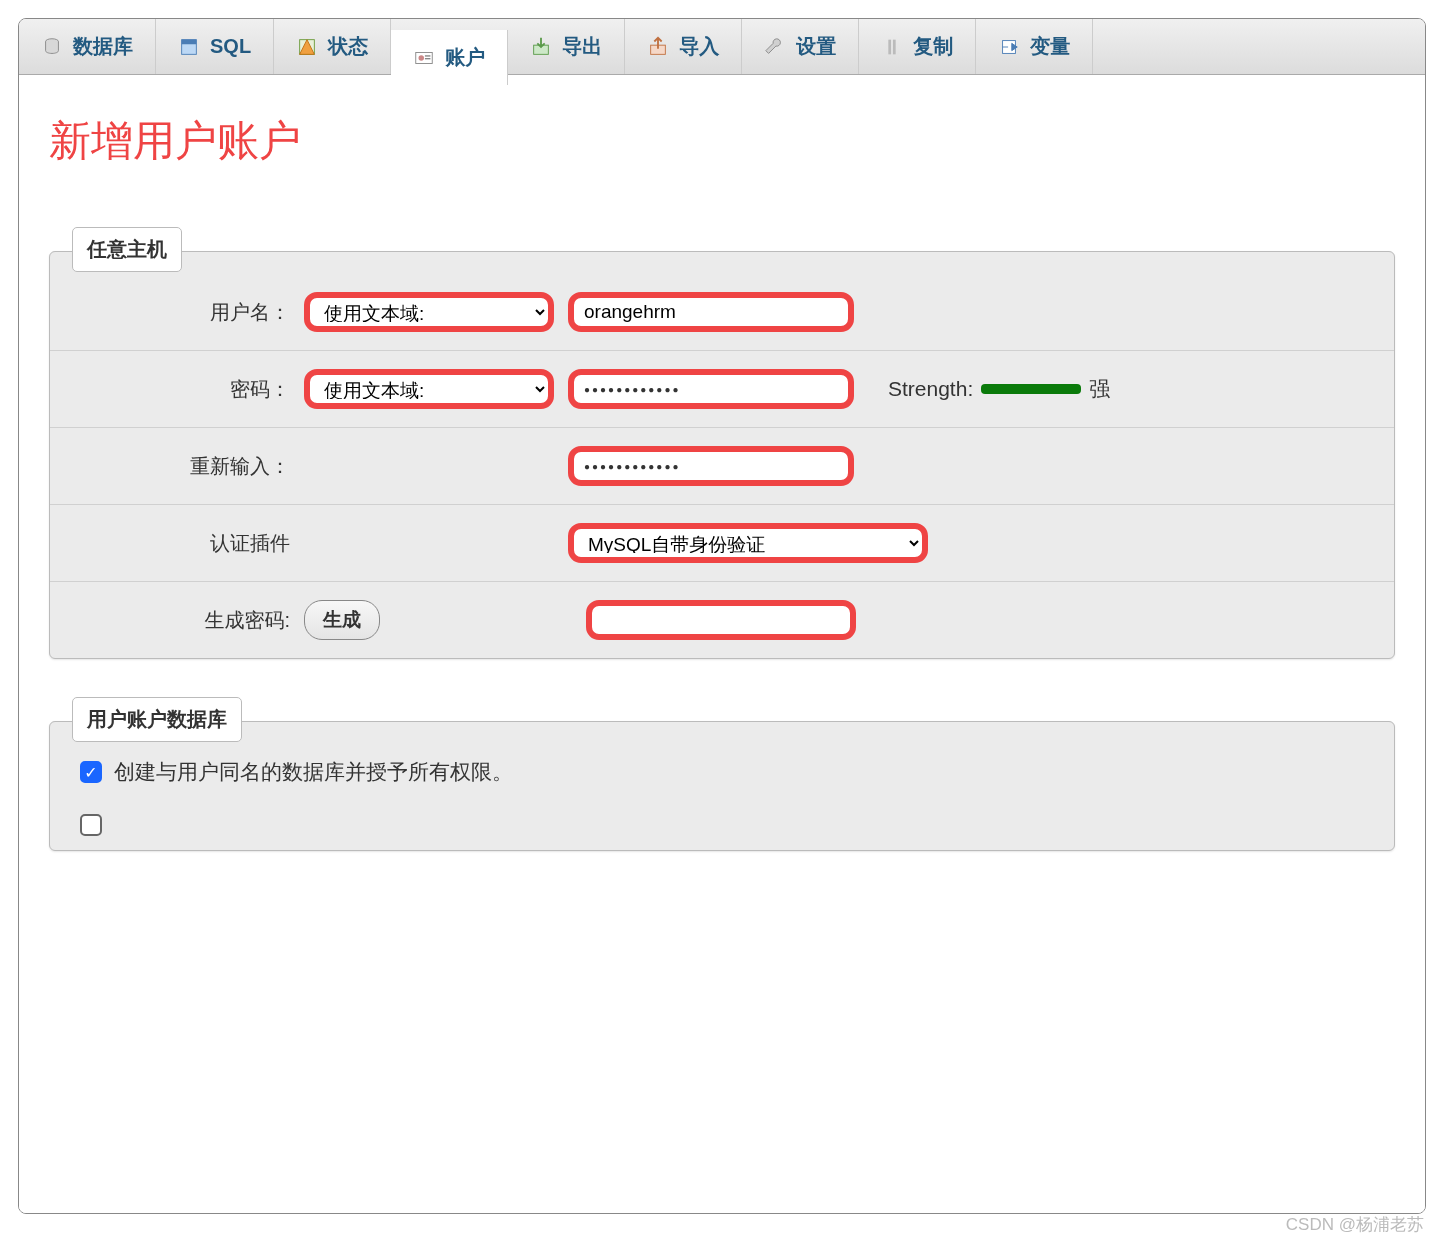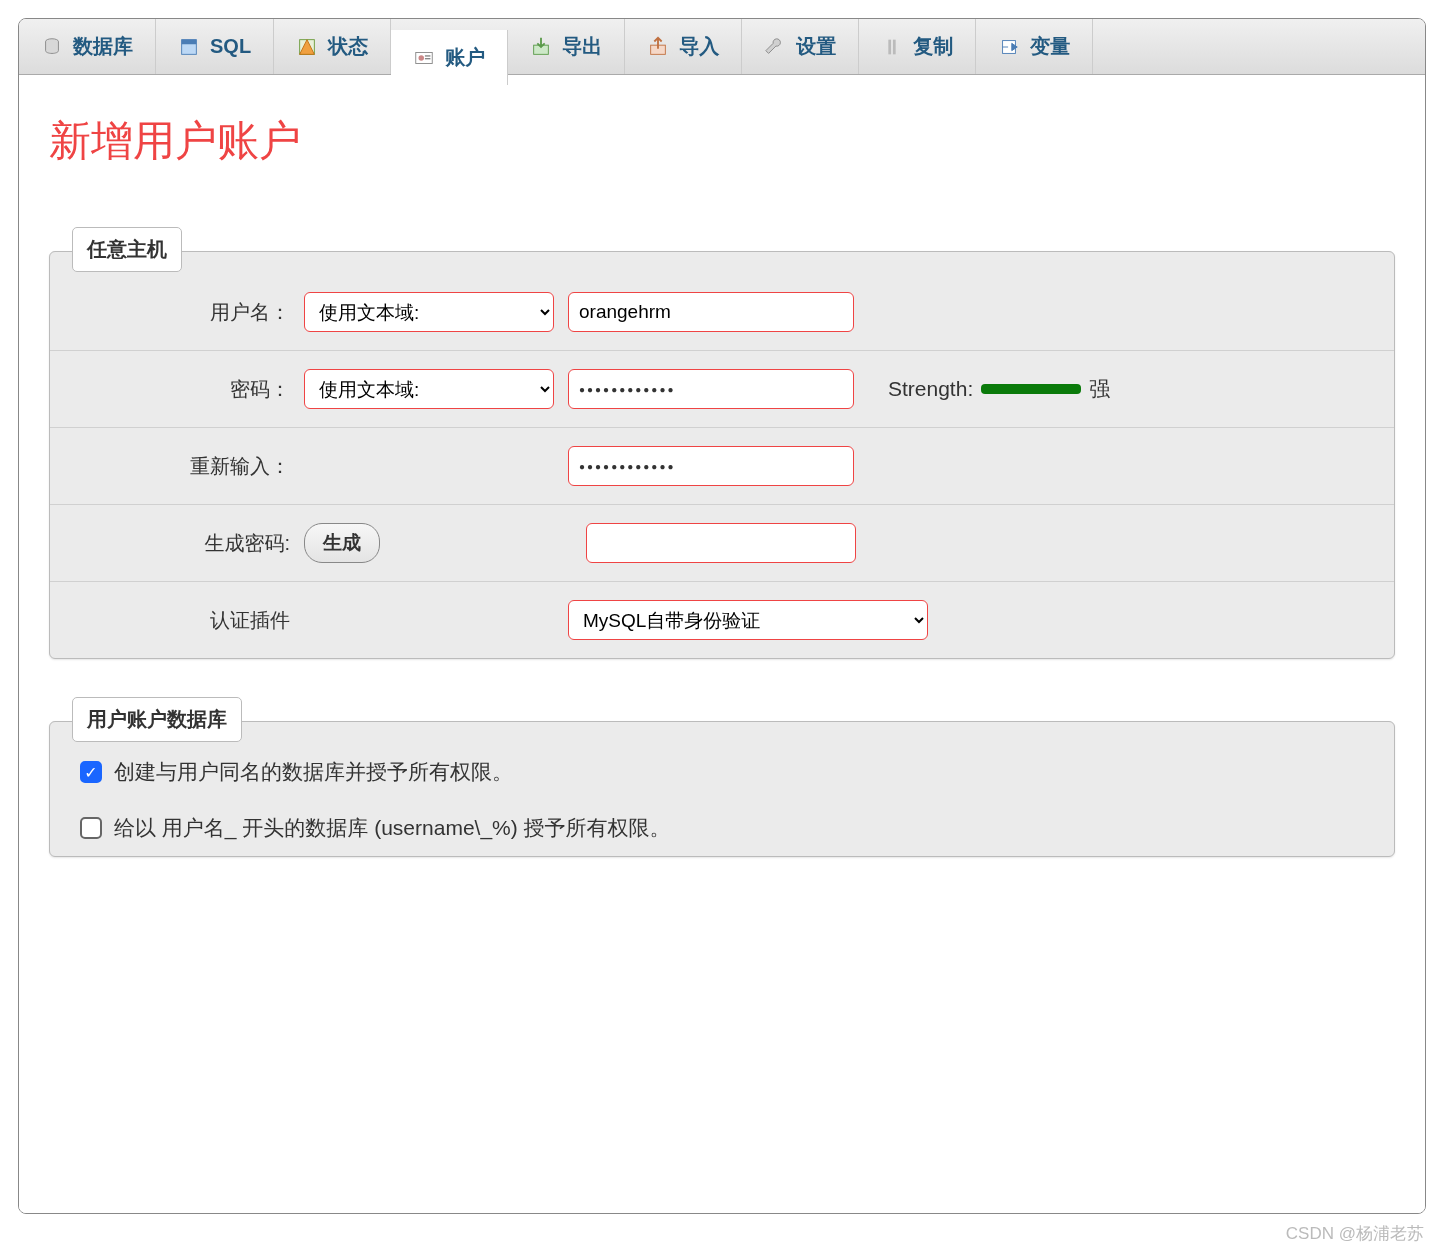--- a/index.html
+++ b/index.html
@@ -114,22 +114,22 @@
   }
   .form-row:last-child { border-bottom: none; }
   .form-label {
     width: 200px;
     text-align: right;
     font-size: 20px;
     color: #333;
   }
   select, input[type="text"], input[type="password"] {
     height: 40px;
-    border: 1px solid #ef4444;
-    border-radius: 6px;
+    border: 6px solid #ef4444;
+    border-radius: 13px;
     font-size: 19px;
     padding: 4px 10px;
     background: #fff;
   }
   select.wsel { width: 250px; }
   input.tfield { width: 286px; }
   select.authsel { width: 360px; }
   input.genfield { width: 270px; }
   .gen-btn {
     background: linear-gradient(#f7f7f7,#e4e4e4);
@@ -174,21 +174,21 @@
     background: #fff;
   }
   .chk.checked {
     background: #1a66ff;
     border-color: #1a66ff;
     color: #fff;
     font-size: 16px;
   }
   .watermark {
     position: absolute;
-    bottom: 3px; right: 20px;
+    bottom: 12px; right: 20px;
     font-size: 17px;
     color: #bbb;
     margin-left: 12px;
   }
 </style>
 </head>
 <body>
 
 <div class="window">
 
@@ -283,41 +283,40 @@
         </div>
       </div>
 
       <div class="form-row">
         <div class="form-label">重新输入：</div>
         <div style="width:250px"></div>
         <input class="tfield" type="text" style="letter-spacing: 2px; font-size: 10px; color: rgb(51, 51, 51);" value="●●●●●●●●●●●●">
       </div>
 
       <div class="form-row">
+        <div class="form-label">认证插件</div>
+        <div style="width:250px"></div>
+        <select class="authsel"><option>MySQL自带身份验证</option></select>
+      </div>
+
+      <div class="form-row">
         <div class="form-label">生成密码:</div>
         <button class="gen-btn">生成</button>
         <div style="flex:0 0 178px"></div>
         <input class="genfield" type="text" value="" style="">
-      </div>
-
-      <div class="form-row">
-        <div class="form-label">认证插件</div>
-        <div style="width:250px"></div>
-        <select class="authsel"><option>MySQL自带身份验证</option></select>
       </div>
     </fieldset>
 
     <fieldset>
       <legend>用户账户数据库</legend>
       <div class="chk-row">
         <span class="chk checked">✓</span>
         <span>创建与用户同名的数据库并授予所有权限。</span>
       </div>
       <div class="chk-row">
         <span class="chk"></span>
-        <span>给以 用户名_ 开头的数据库 (username\_%) 授予所有权限。</span>
       </div>
     </fieldset>
 
   </div>
 </div>
 
 <div class="watermark">CSDN @杨浦老苏</div>
 
 </body></html>

